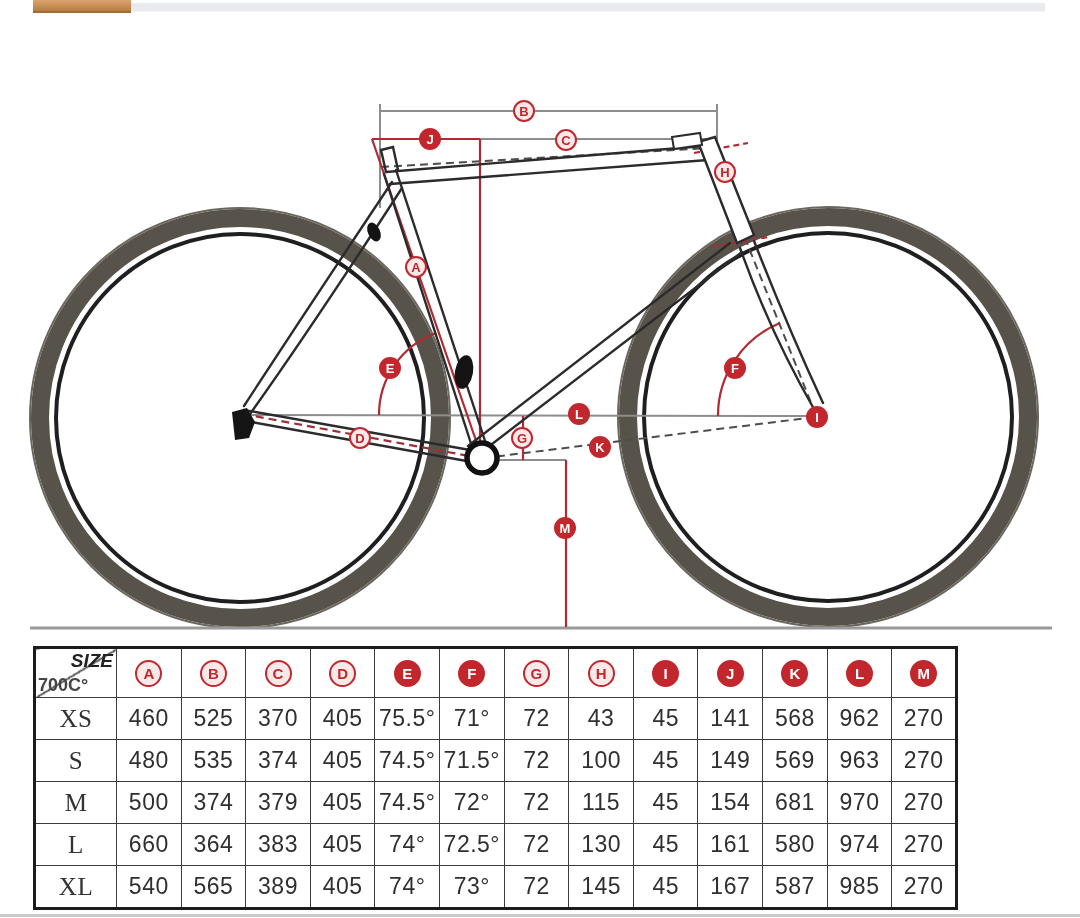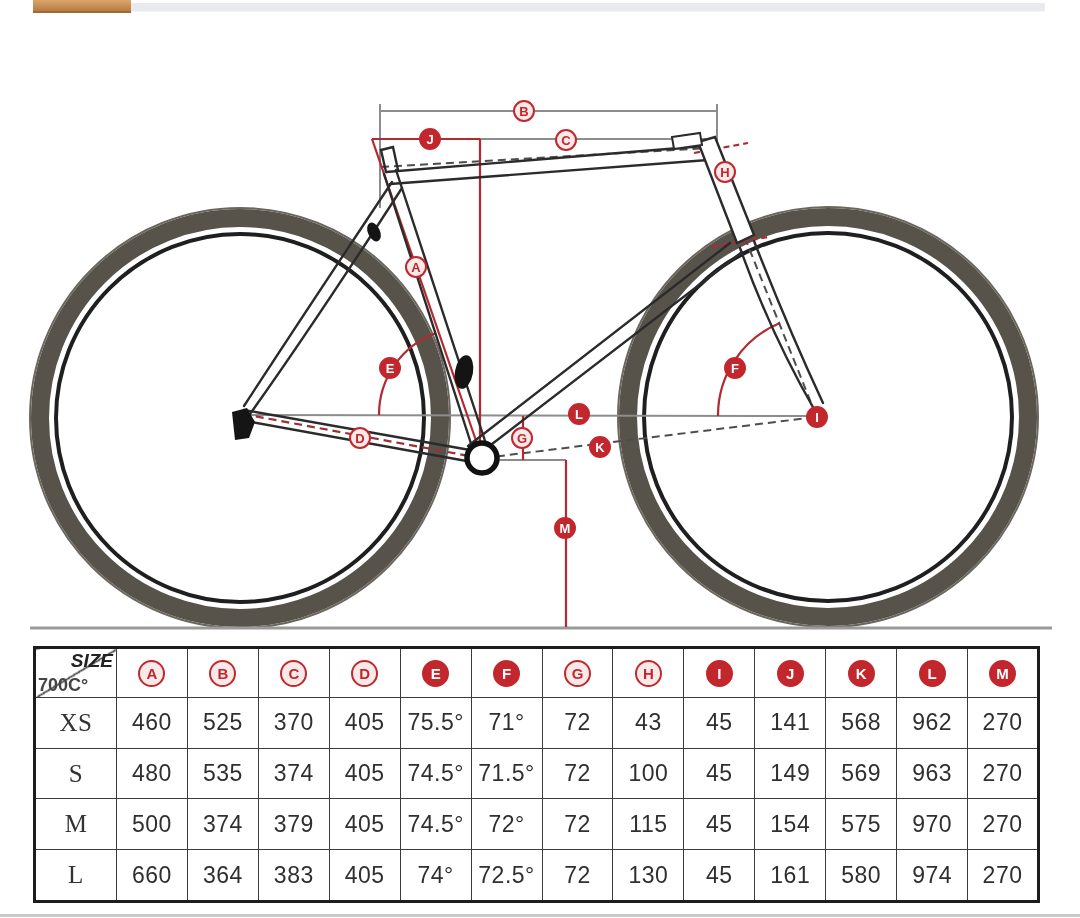--- a/index.html
+++ b/index.html
@@ -17,21 +17,21 @@
   
   .diagram{position:absolute;left:0;top:0;width:1080px;height:640px;}
   .diagram svg{position:absolute;left:0;top:0;}
   .diag-label{position:absolute;width:22px;height:22px;border-radius:50%;
     display:flex;align-items:center;justify-content:center;
     font-size:13px;font-weight:bold;line-height:1;box-sizing:border-box;}
   .lbl-ring{background:#f9e9e9;border:2px solid #c1272d;color:#c1272d;}
   .lbl-solid{background:#c1272d;border:2px solid #c1272d;color:#fff;}
 
   
-  .geo-table{position:absolute;left:33px;top:646px;width:1007px;height:257px;
+  .geo-table{position:absolute;left:33px;top:646px;width:925px;height:257px;
     border-collapse:collapse;table-layout:fixed;background:#fff;padding-left:29px;}
   .geo-table td,.geo-table th{border:1.5px solid #3c3c3c;text-align:center;vertical-align:middle;
     padding:0;overflow:hidden;}
   .geo-table{border:3px solid #1c1c1c;}
   .geo-table thead th{height:48px;}
   .geo-table tbody td{height:41px;font-size:23px;color:#2f2f2f;letter-spacing:0.5px;}
   .geo-table tbody td.size-cell{font-size:25px;color:#333;font-family:Liberation Serif, serif;}
   .corner-cell{position:relative;width:80px;
     background:linear-gradient(to bottom right,transparent calc(50% - 1px),#555 calc(50% - 1px),#555 calc(50% + 1px),transparent calc(50% + 1px));}
   .corner-size{position:absolute;top:1px;right:3px;font-style:italic;font-weight:bold;font-size:19px;color:#222;}
@@ -186,36 +186,52 @@
         <td>500</td>
         <td>374</td>
         <td>379</td>
         <td>405</td>
         <td>74.5°</td>
         <td>72°</td>
         <td>72</td>
         <td>115</td>
         <td>45</td>
         <td>154</td>
-        <td>575</td>
+        <td>681</td>
         <td>970</td>
         <td>270</td>
       </tr>
       <tr>
         <td class="size-cell">L</td>
         <td>660</td>
         <td>364</td>
         <td>383</td>
         <td>405</td>
         <td>74°</td>
         <td>72.5°</td>
         <td>72</td>
         <td>130</td>
         <td>45</td>
         <td>161</td>
         <td>580</td>
         <td>974</td>
         <td>270</td>
       </tr>
+      <tr>
+        <td class="size-cell">XL</td>
+        <td>540</td>
+        <td>565</td>
+        <td>389</td>
+        <td>405</td>
+        <td>74°</td>
+        <td>73°</td>
+        <td>72</td>
+        <td>145</td>
+        <td>45</td>
+        <td>167</td>
+        <td>587</td>
+        <td>985</td>
+        <td>270</td>
+      </tr>
     </tbody>
 </table>
 
 <div class="bottom-edge"></div>
 
 </body></html>

